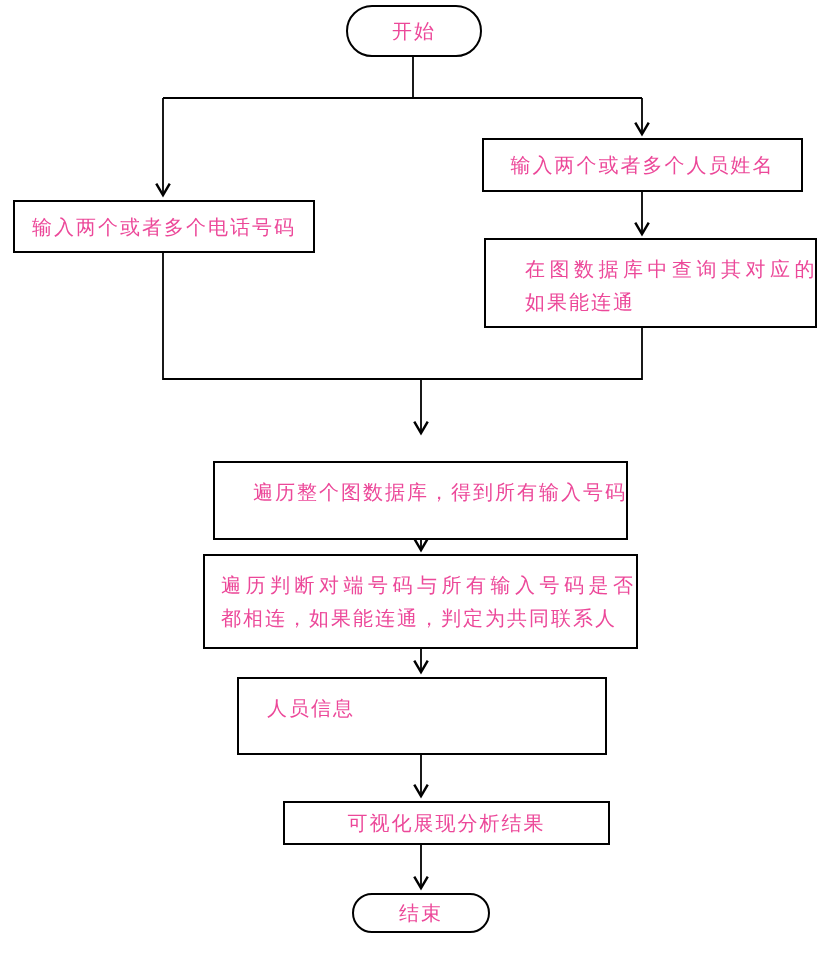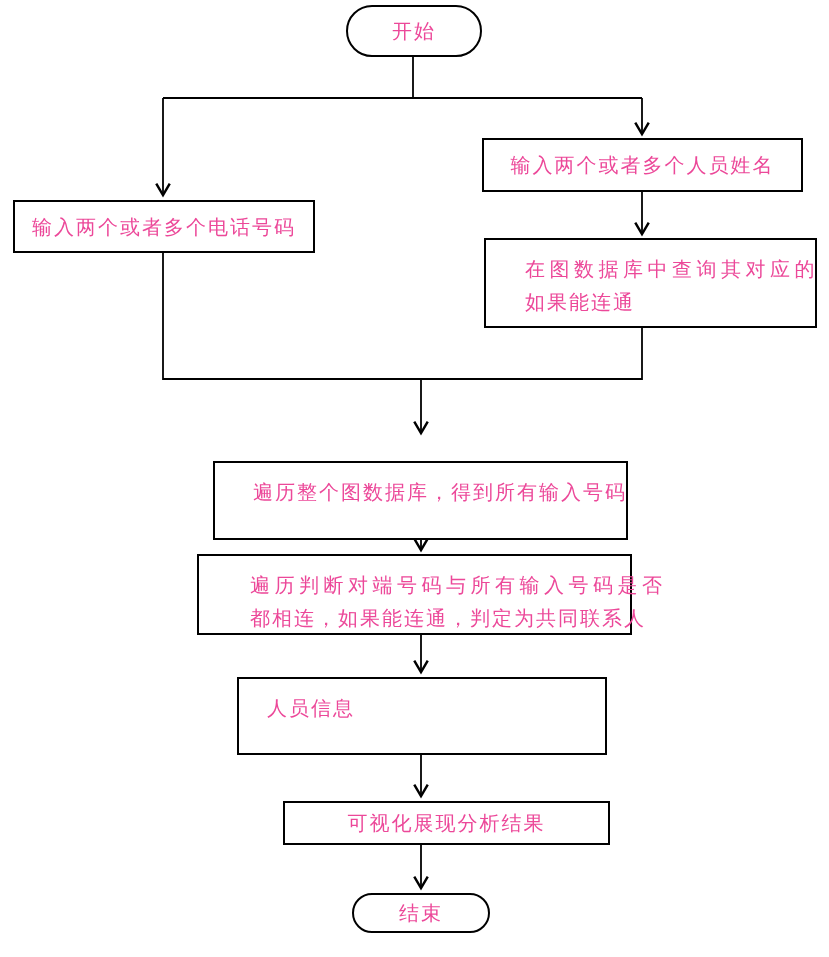--- a/index.html
+++ b/index.html
@@ -102,21 +102,21 @@
 
   <div class="node multiline" style="left:484px; top:238px; width:333px; height:90px; padding-left:39px;">
     <div class="line spread">在图数据库中查询其对应的</div>
     <div class="line">如果能连通</div>
   </div>
 
   <div class="node multiline" style="left:213px; top:437px; width:415px; height:79px;margin-top:24px;">
     <div class="line">遍历整个图数据库，得到所有输入号码</div>
   </div>
 
-  <div class="node multiline" style="left:197px; top:554px; width:435px; height:81px; padding-left:51px;">
+  <div class="node multiline" style="left:203px; top:554px; width:435px; height:95px; padding-left:16px;">
     <div class="line spread">遍历判断对端号码与所有输入号码是否</div>
     <div class="line">都相连，如果能连通，判定为共同联系人</div>
   </div>
 
   <div class="node multiline" style="left:237px; top:677px; width:370px; height:78px; padding-left:28px;">
     <div class="line">人员信息</div>
   </div>
 
   <div class="node center" style="left:283px; top:801px; width:327px; height:44px;">
     <span>可视化展现分析结果</span>

